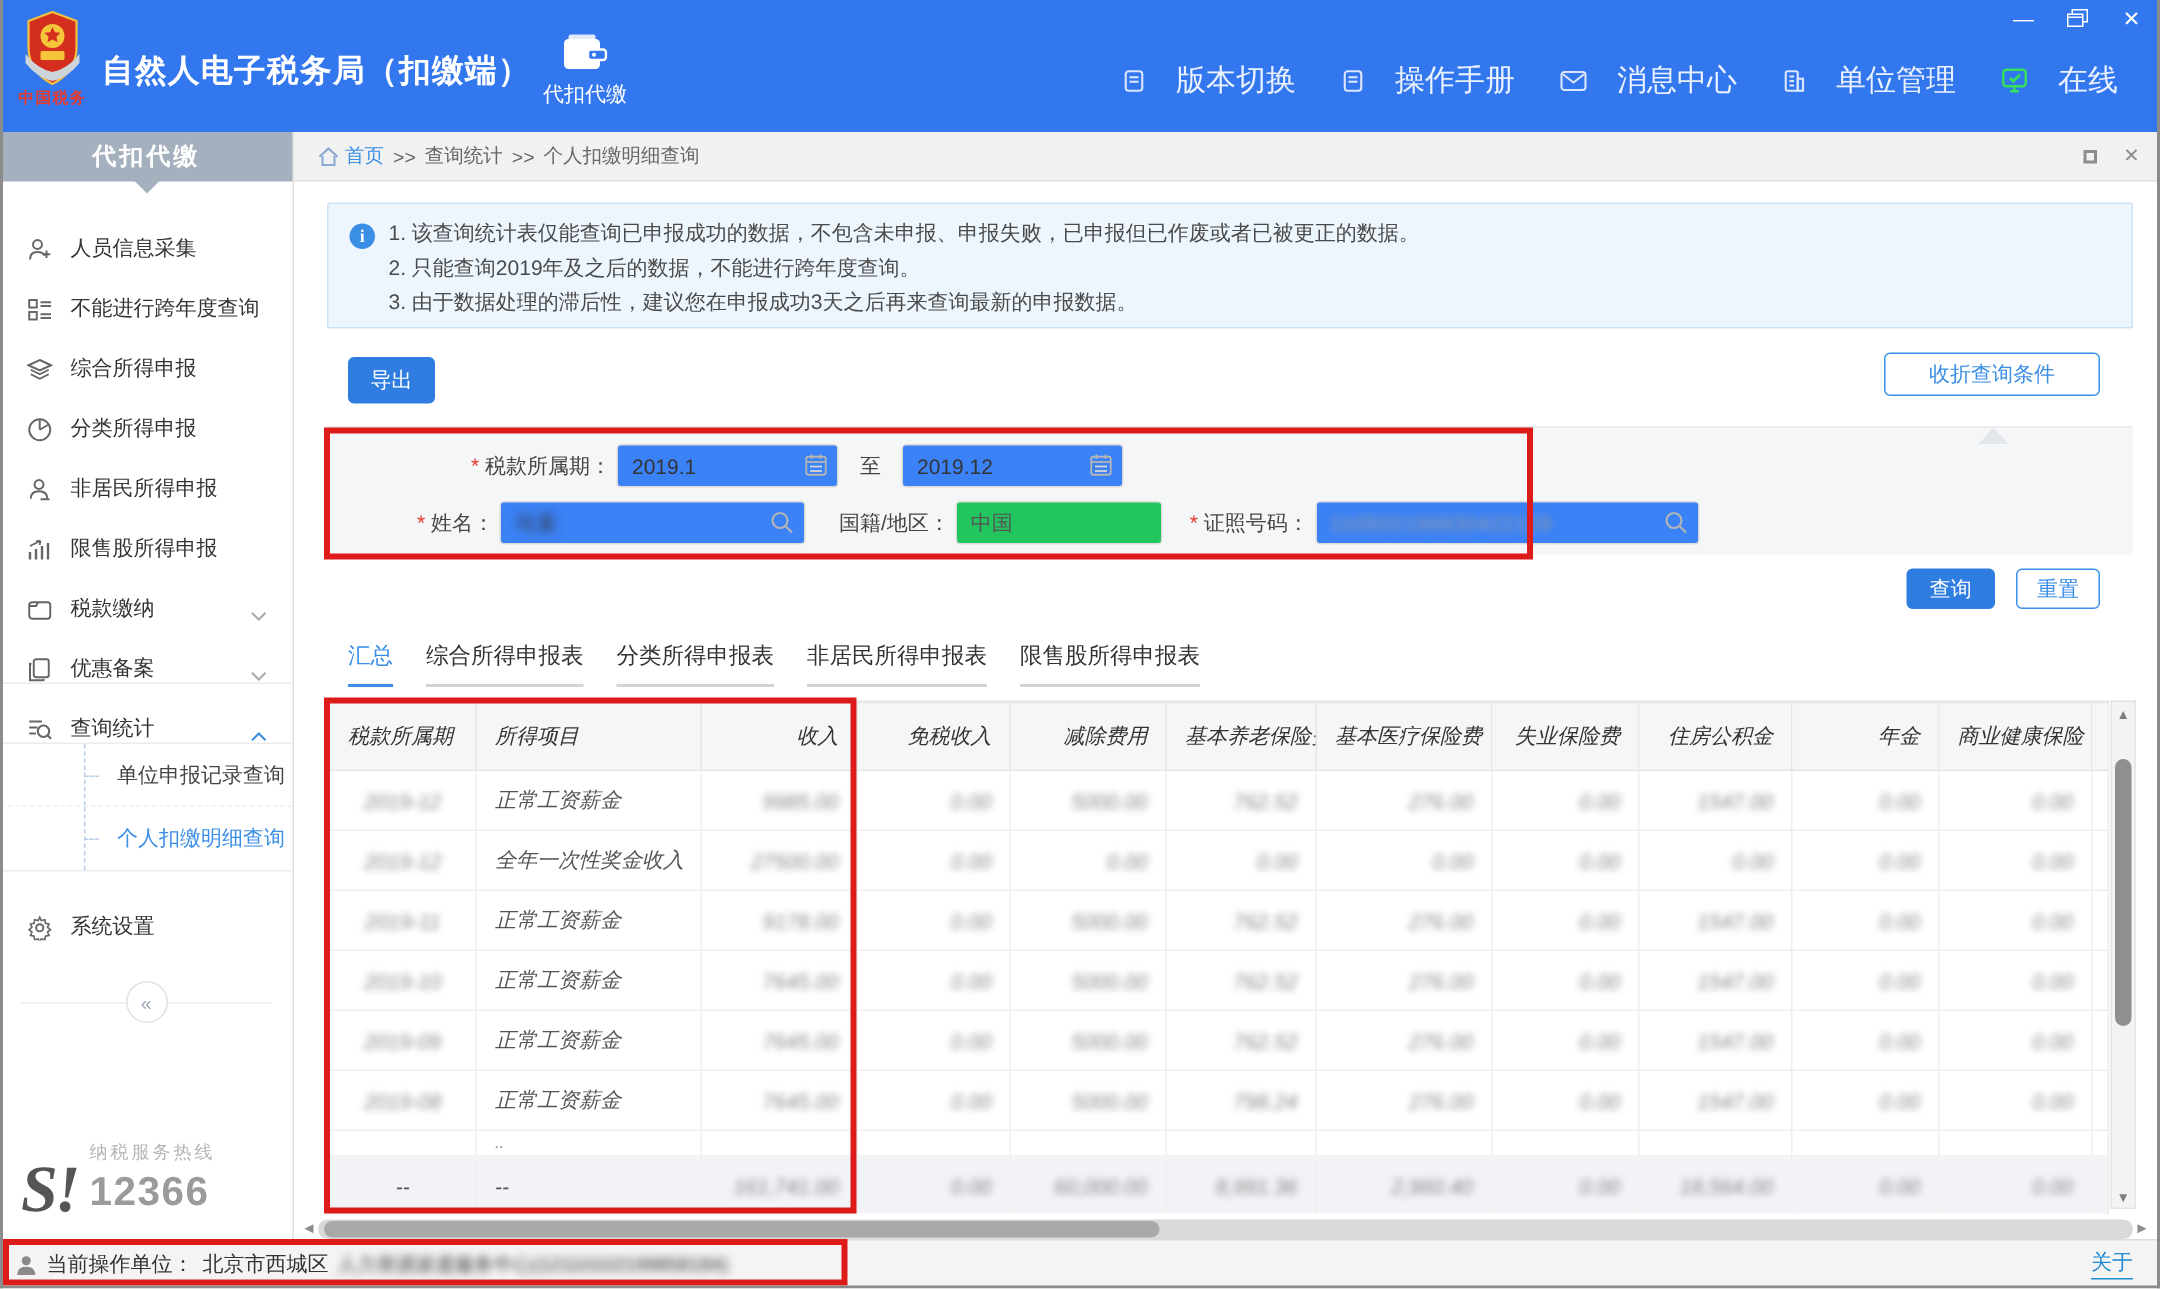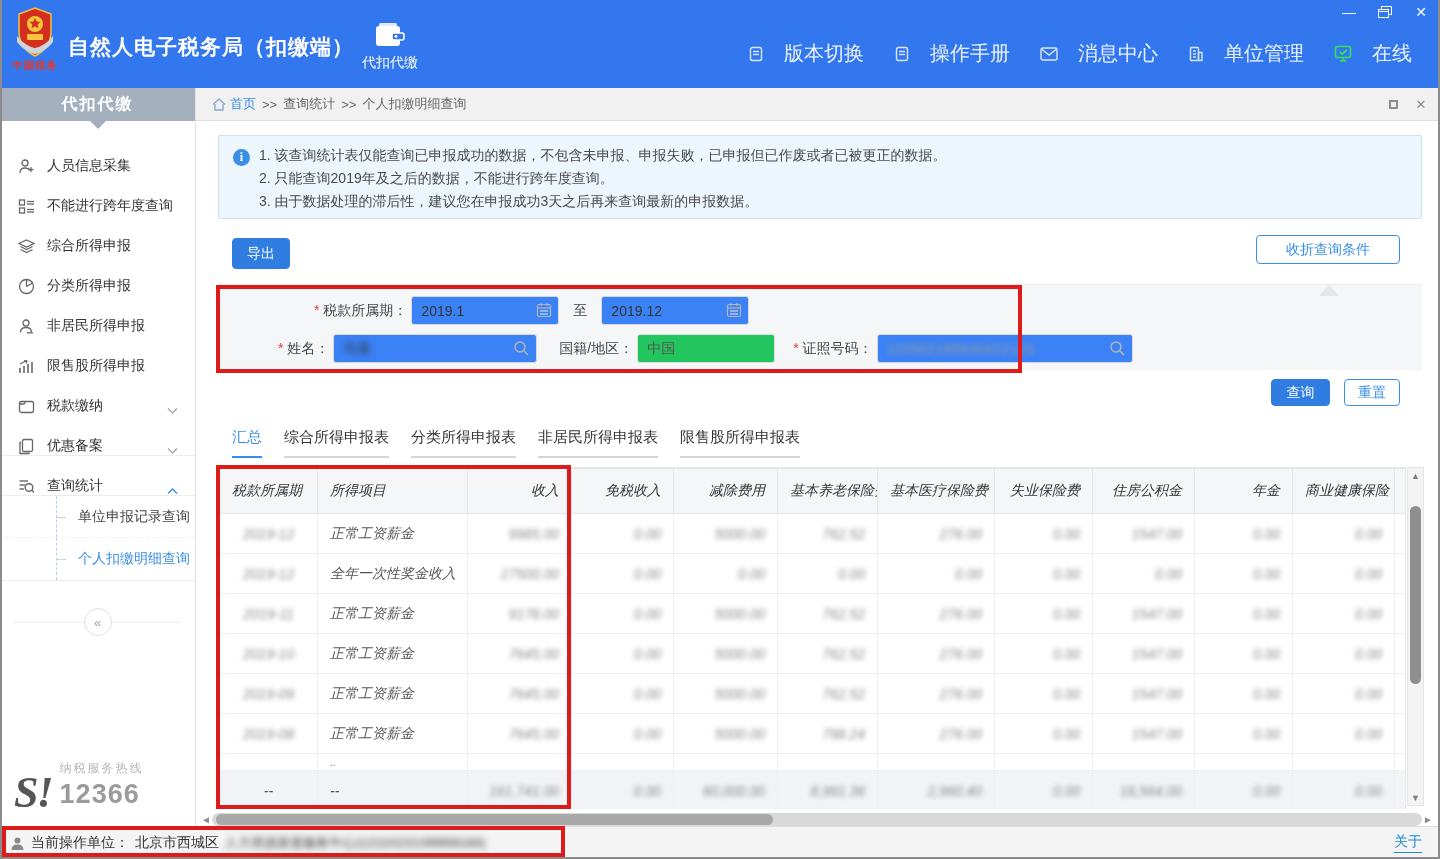--- a/index.html
+++ b/index.html
@@ -296,20 +296,27 @@
 
     <div class="submenu">
       <div class="sub-item">
         <span>单位申报记录查询</span>
       </div>
       <div class="sub-item active">
         <span>个人扣缴明细查询</span>
       </div>
     </div>
 
+    <div class="menu-item" style="margin-top:6px;">
+      <svg width="17" height="17" viewBox="0 0 17 17">
+          <circle cx="8.5" cy="8.5" r="2.4" fill="none" stroke="#666" stroke-width="1.3"></circle>
+          <path d="M8.5 1.5 l1 2.2 2.4-.6 .4 2.4 2.4.5 -1 2.2 1.9 1.6 -1.9 1.6 1 2.2 -2.4.5 -.4 2.4 -2.4-.6 -1 2.2 -1-2.2 -2.4.6 -.4-2.4 -2.4-.5 1-2.2 -1.9-1.6 1.9-1.6 -1-2.2 2.4-.5 .4-2.4 2.4.6z" fill="none" stroke="#666" stroke-width="1.1"></path>
+        </svg>
+      <span class="mi-label">系统设置</span>
+    </div>
 
     <div class="collapse-row">
       <div class="collapse-btn">«</div>
     </div>
   </div>
 
   <div class="hotline">
     <span class="hotline-mark">S!</span>
     <span class="hotline-texts">
       <span class="hotline-label">纳税服务热线</span>

